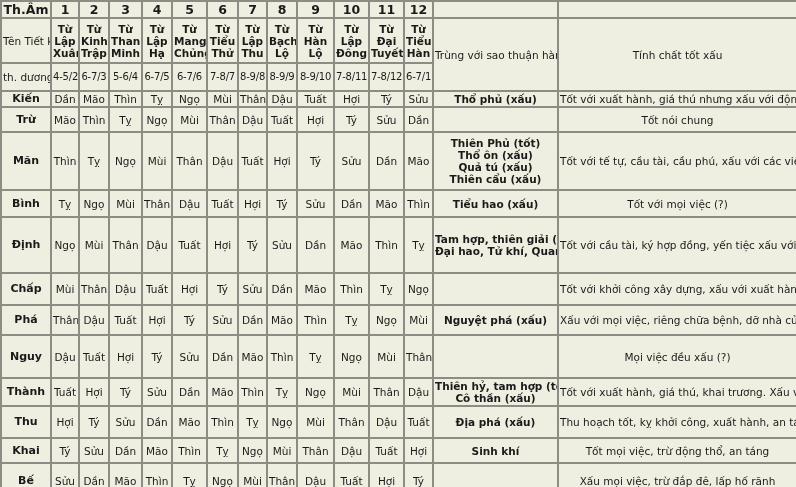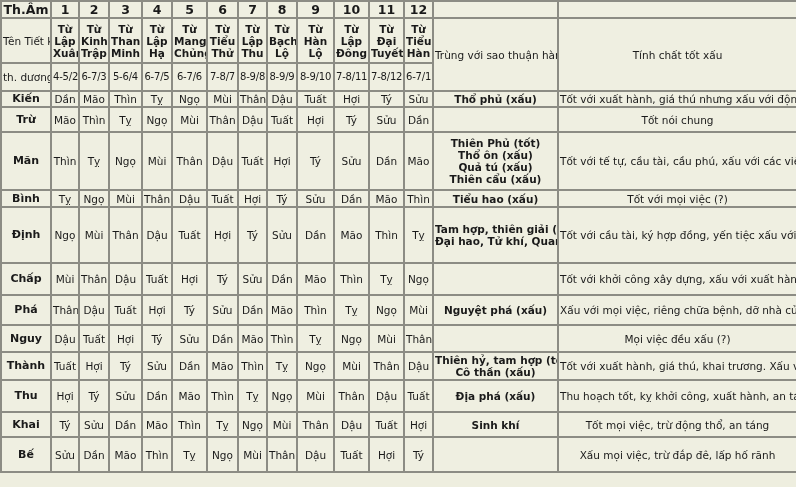--- a/index.html
+++ b/index.html
@@ -201,21 +201,21 @@
         <td>Dần</td>
         <td>Mão</td>
         <td class="star">
           <span class="line">Thiên Phủ (tốt)</span>
           <span class="line">Thổ ôn (xấu)</span>
           <span class="line">Quả tú (xấu)</span>
           <span class="line">Thiên cẩu (xấu)</span>
         </td>
         <td class="desc">Tốt với tế tự, cầu tài, cầu phú, xấu với các việc khác (vì trùng sao xấu)</td>
       </tr>
-      <tr style="height: 17px;">
+      <tr style="height: 27px;">
         <td class="row-label">Bình</td>
         <td>Tỵ</td>
         <td>Ngọ</td>
         <td>Mùi</td>
         <td>Thân</td>
         <td>Dậu</td>
         <td>Tuất</td>
         <td>Hợi</td>
         <td>Tý</td>
         <td>Sửu</td>
@@ -276,21 +276,21 @@
         <td>Mão</td>
         <td>Thìn</td>
         <td>Tỵ</td>
         <td>Ngọ</td>
         <td>Mùi</td>
         <td class="star">
           <span class="line">Nguyệt phá (xấu)</span>
         </td>
         <td class="desc">Xấu với mọi việc, riêng chữa bệnh, dỡ nhà củ, phá bỏ đồ củ là tốt</td>
       </tr>
-      <tr style="height: 27px;">
+      <tr style="height: 43px;">
         <td class="row-label">Nguy</td>
         <td>Dậu</td>
         <td>Tuất</td>
         <td>Hợi</td>
         <td>Tý</td>
         <td>Sửu</td>
         <td>Dần</td>
         <td>Mão</td>
         <td>Thìn</td>
         <td>Tỵ</td>

